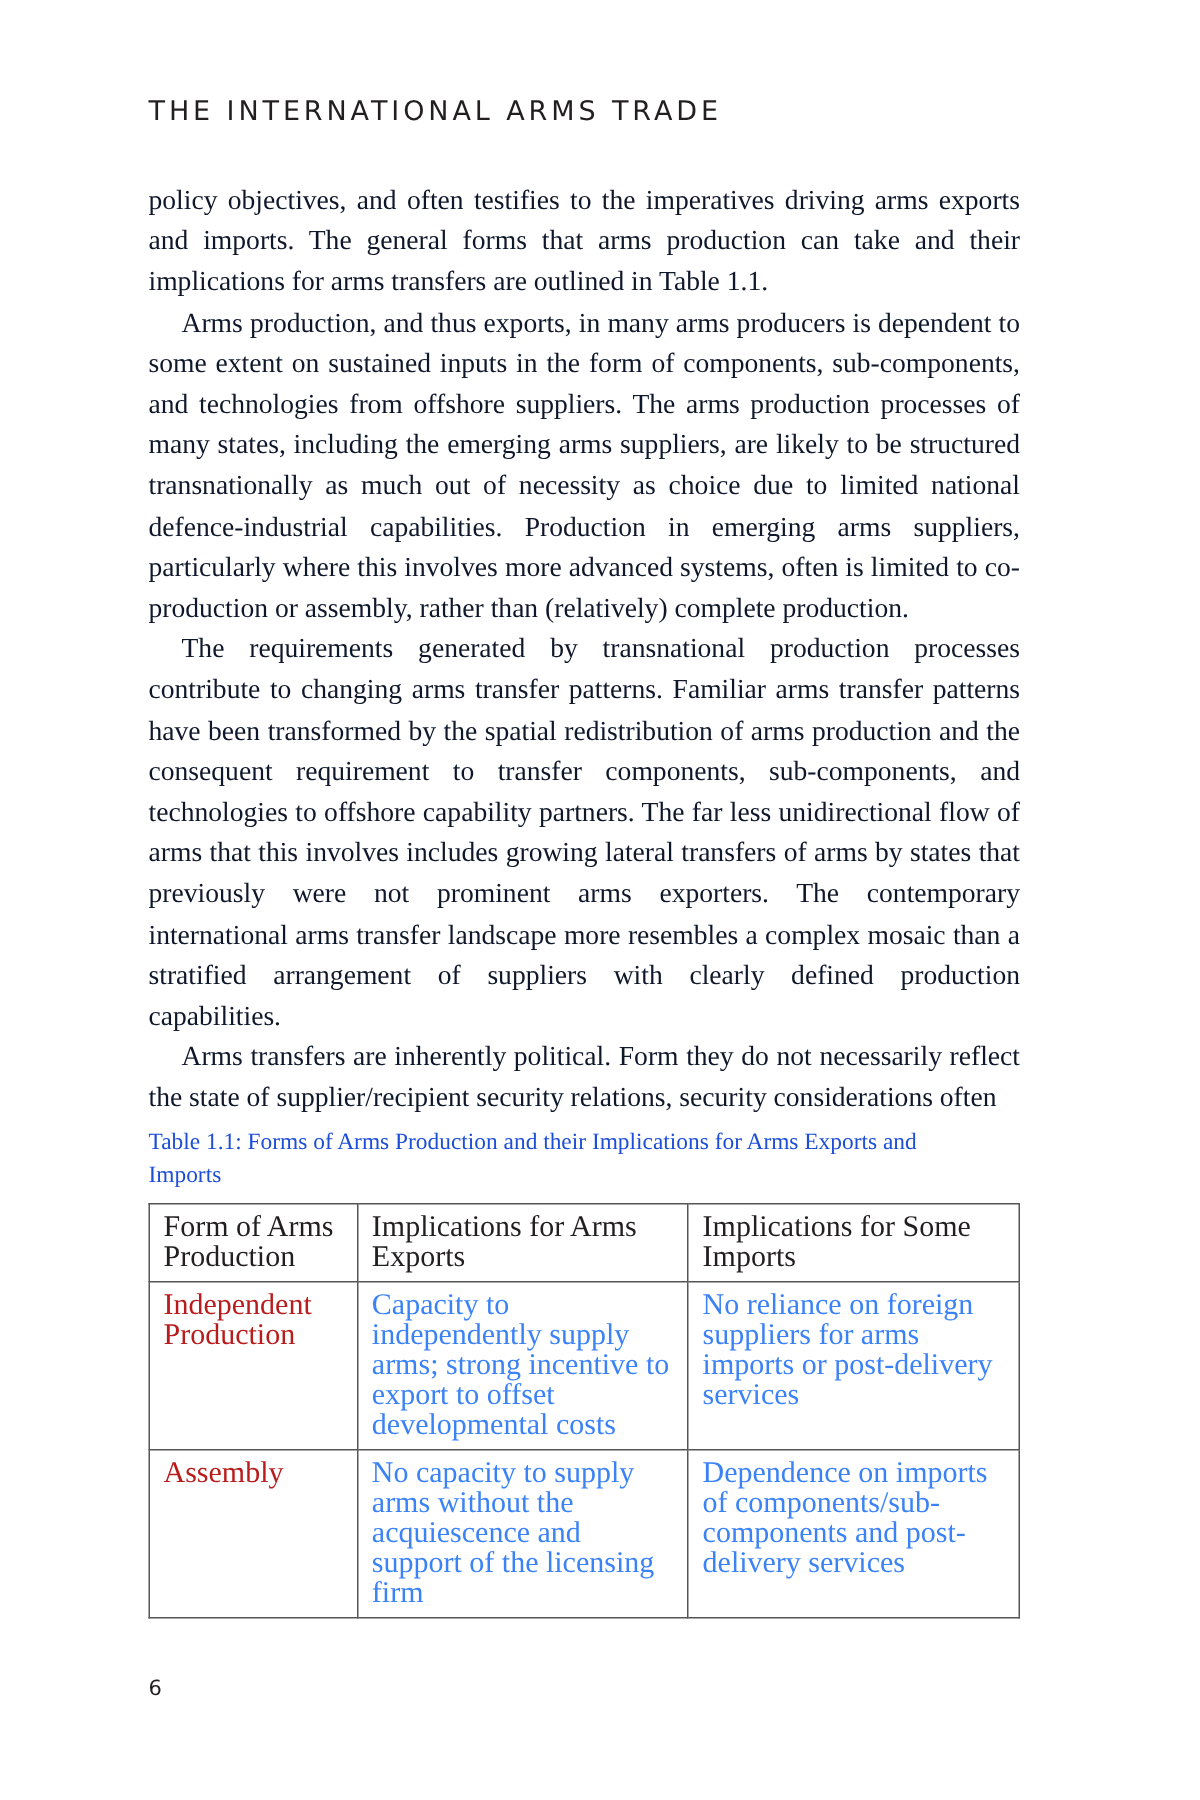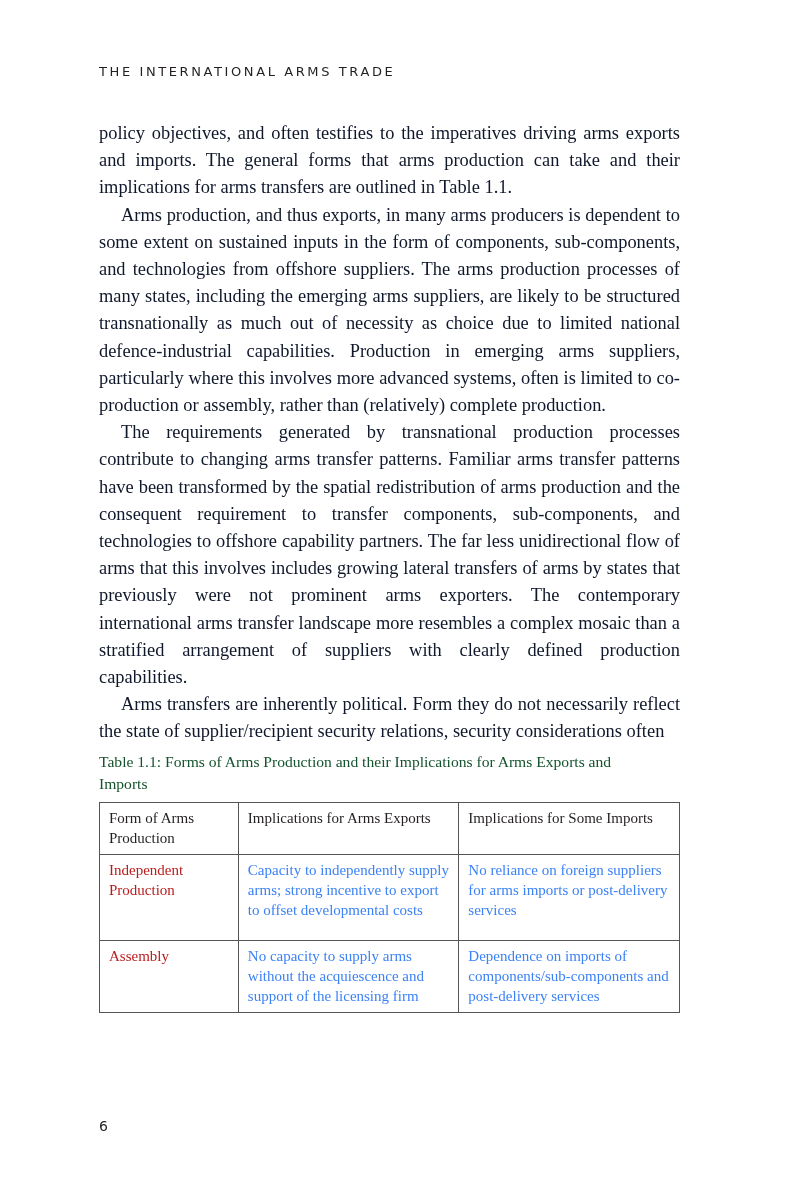--- a/index.html
+++ b/index.html
@@ -12,21 +12,21 @@
     height: 1200px;
     position: relative;
     overflow: hidden;
     color: #231f20;
   }
   .running-head {
     position: absolute;
     left: 99px;
     top: 64px;
     font-family: "DejaVu Sans", sans-serif;
-    font-size: 13px;
+    font-size: 18px;
     letter-spacing: 2.6px;
     color: #231f20;
     white-space: nowrap;
     text-align: right;
   }
   .body-text {
     position: absolute;
     left: 99px;
     top: 120px;
     width: 581px;
@@ -45,30 +45,30 @@
     text-indent: 0;
   }
   .caption {
     position: absolute;
     left: 99px;
     top: 751px;
     width: 560px;
     font-family: "Liberation Serif", serif;
     font-size: 15.6px;
     line-height: 22px;
-    color: #14532d;
+    color: #1d4ed8;
   }
   table.arms-table {
     position: absolute;
     left: 99px;
     top: 802px;
     width: 581px;
     border-collapse: collapse;
     font-family: "Liberation Serif", serif;
-    font-size: 15px;
+    font-size: 20px;
     line-height: 20px;
     color: #231f20;
   }
   table.arms-table th,
   table.arms-table td {
     border: 1px solid #555555;
     vertical-align: top;
     text-align: left;
     font-weight: normal;
     padding: 5px 9px 6px 9px;

